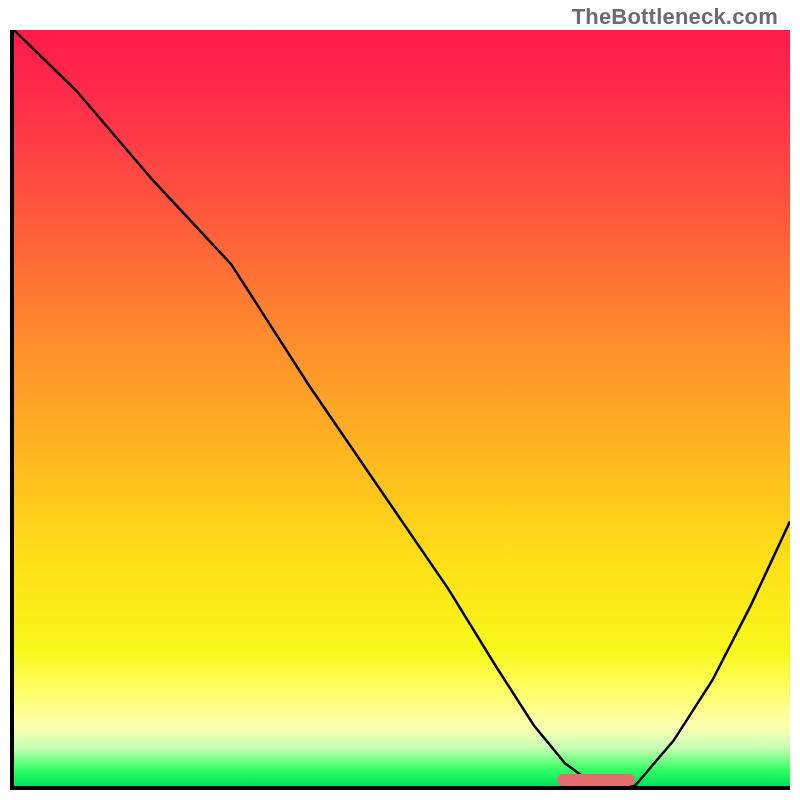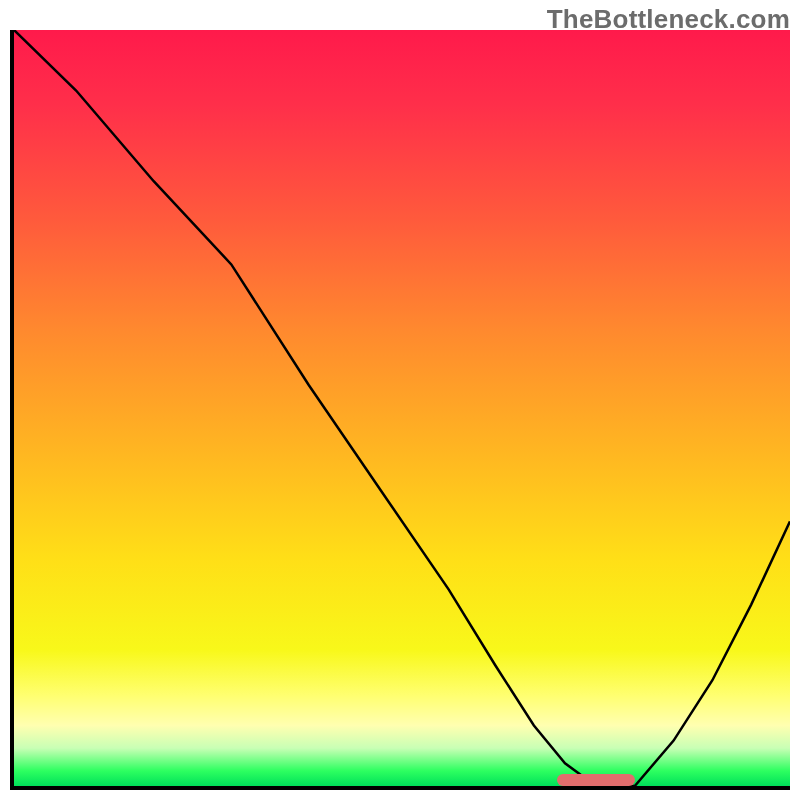--- a/index.html
+++ b/index.html
@@ -12,22 +12,22 @@
     overflow: hidden;
   }
   .frame {
     position: relative;
     width: 800px;
     height: 800px;
   }
   .watermark {
     position: absolute;
     top: 4px;
-    right: 10px;
-    font-size: 26px;
+    right: 22px;
+    font-size: 22px;
     font-weight: 600;
     color: #6c6c6c;
     letter-spacing: 0.2px;
     z-index: 10;
   }
   .plot-outer {
     position: absolute;
     left: 10px;
     top: 30px;
     width: 780px;

